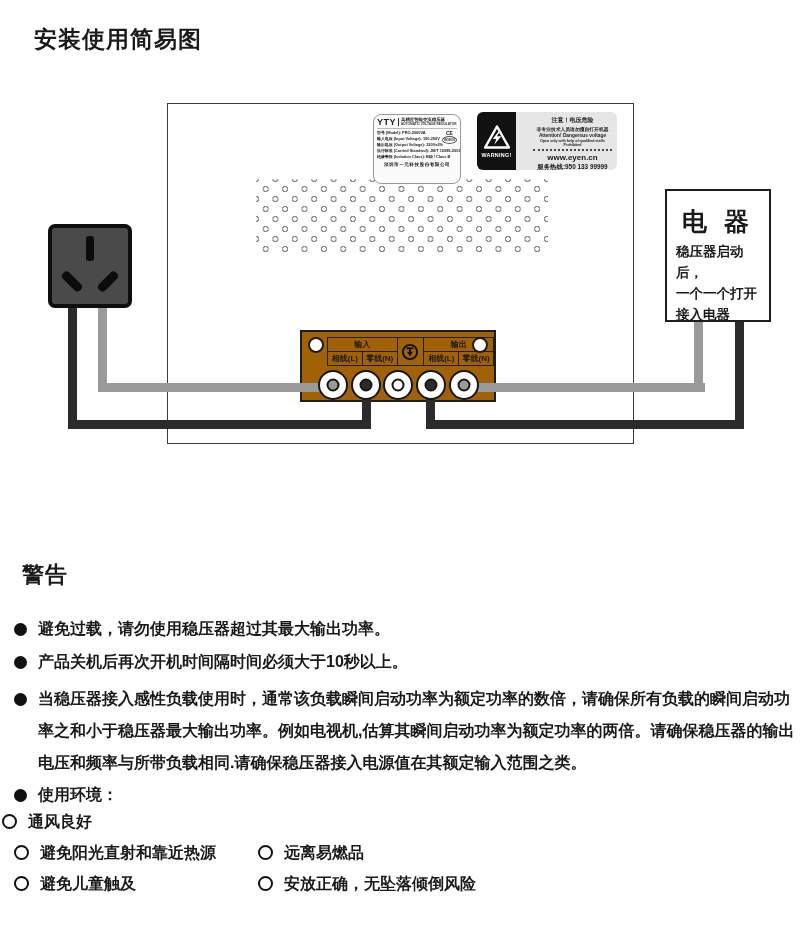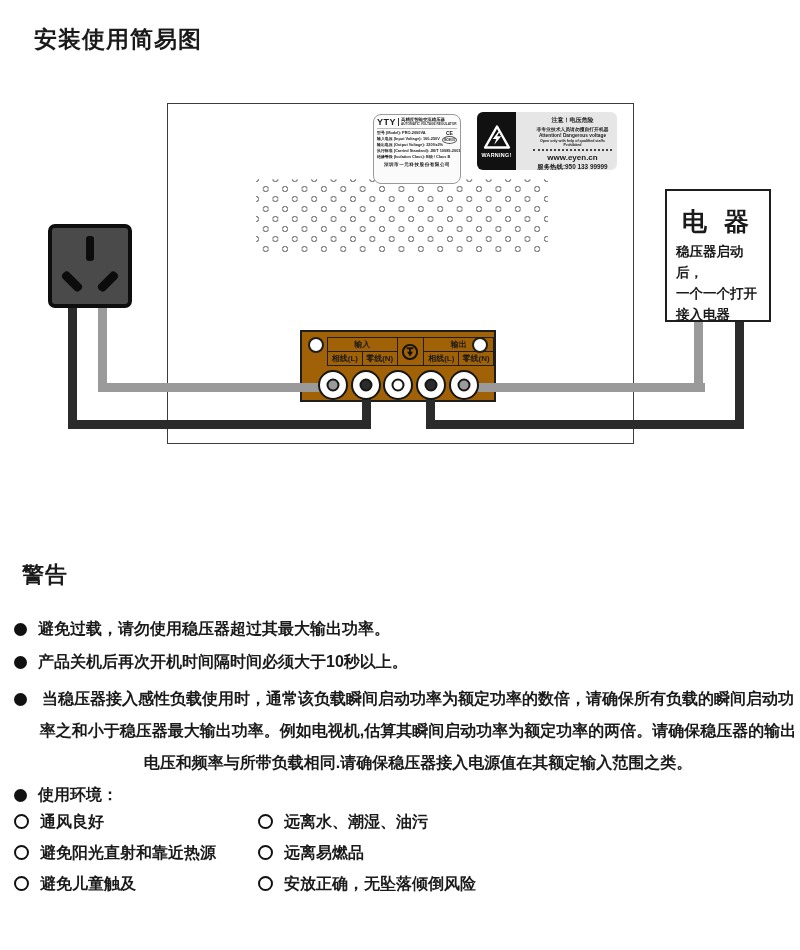--- a/index.html
+++ b/index.html
@@ -69,21 +69,21 @@
   .pin-top{position:absolute;left:34px;top:8px;width:8px;height:25px;background:#0c0c0c;border-radius:3px;}
   .pin-l{position:absolute;left:8px;top:49px;width:24px;height:9px;background:#0c0c0c;border-radius:4px;transform:rotate(45deg);}
   .pin-r{position:absolute;left:44px;top:49px;width:24px;height:9px;background:#0c0c0c;border-radius:4px;transform:rotate(-45deg);}
 
   
   .appliance{left:665px;top:189px;width:106px;height:133px;border:2px solid #1e1e1e;background:#fff;z-index:8;box-sizing:border-box;}
   .app-title{margin-top:14px;text-align:center;font-size:25px;font-weight:800;letter-spacing:5px;}
   .app-text{margin:4px 6px 0 9px;font-size:13.5px;font-weight:600;line-height:1.55;}
 
   
-  .brow{position:absolute;display:flex;gap:11px;align-items:flex-start;text-align:center;}
+  .brow{position:absolute;display:flex;gap:11px;align-items:flex-start;}
   .bdot{flex:none;width:13px;height:13px;background:#111;border-radius:50%;margin-top:5px;}
   .btxt{font-size:16px;font-weight:600;line-height:22px;}
   .bpara{width:760px;line-height:32px;margin-top:-5px;}
   .oring{flex:none;width:11px;height:11px;border:2.5px solid #111;border-radius:50%;margin-top:3px;background:#fff;}
 </style>
 </head>
 <body>
 
 <div class="page">
 
@@ -215,28 +215,24 @@
   </div>
   <div class="brow" style="left:14px;top:688px;">
     <span class="bdot"></span>
     <span class="btxt bpara">当稳压器接入感性负载使用时，通常该负载瞬间启动功率为额定功率的数倍，请确保所有负载的瞬间启动功率之和小于稳压器最大输出功率。例如电视机,估算其瞬间启动功率为额定功率的两倍。请确保稳压器的输出电压和频率与所带负载相同.请确保稳压器接入电源值在其额定输入范围之类。</span>
   </div>
   <div class="brow" style="left:14px;top:784px;">
     <span class="bdot"></span>
     <span class="btxt">使用环境：</span>
   </div>
 
-  <div class="brow" style="left:14px;top:811px;">
+  <div class="brow" style="left:2px;top:811px;">
     <span class="oring"></span>
     <span class="btxt">通风良好</span>
   </div>
-  <div class="brow" style="left:258px;top:811px;">
-    <span class="oring"></span>
-    <span class="btxt">远离水、潮湿、油污</span>
-  </div>
   <div class="brow" style="left:14px;top:842px;">
     <span class="oring"></span>
     <span class="btxt">避免阳光直射和靠近热源</span>
   </div>
   <div class="brow" style="left:258px;top:842px;">
     <span class="oring"></span>
     <span class="btxt">远离易燃品</span>
   </div>
   <div class="brow" style="left:14px;top:873px;">
     <span class="oring"></span>

